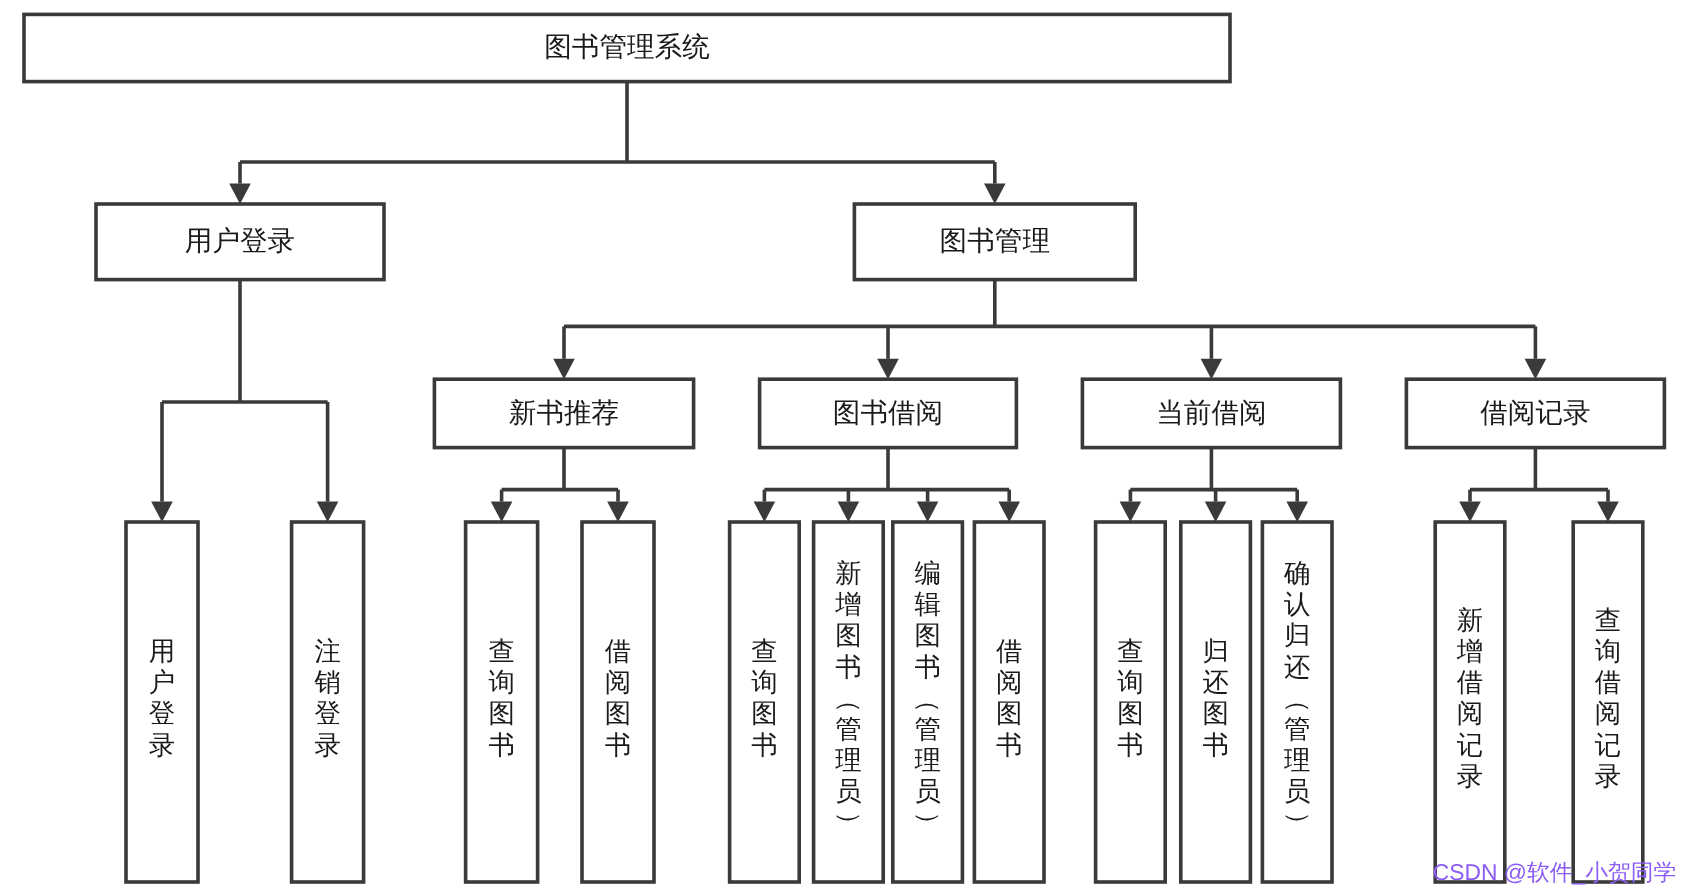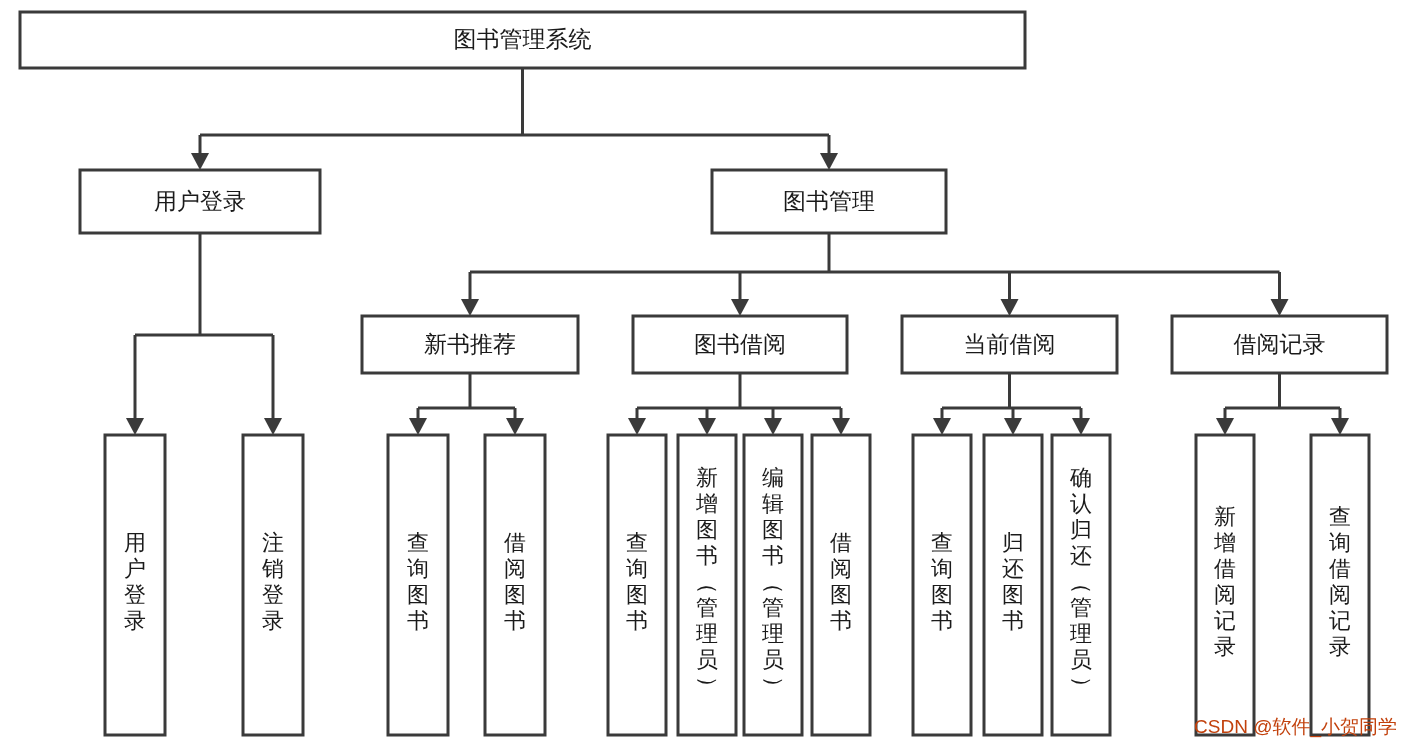--- a/index.html
+++ b/index.html
@@ -49,21 +49,21 @@
     fill: #1a1a1a;
     text-anchor: middle;
     dominant-baseline: middle;
   }
   .watermark-text {
     position: absolute;
     right: 8px;
     bottom: 7px;
     font-family: "Liberation Sans", "DejaVu Sans", sans-serif;
     font-size: 19px;
-    color: #c2410c;
+    color: #8b5cf6;
     white-space: nowrap;
     user-select: none;
   }
 </style>
 </head>
 <body>
 
 <div id="diagram-root">
   <svg class="diagram-canvas" id="diagram-canvas" viewBox="0 0 1405 747" xmlns="http://www.w3.org/2000/svg">
     <g id="connector-layer">

